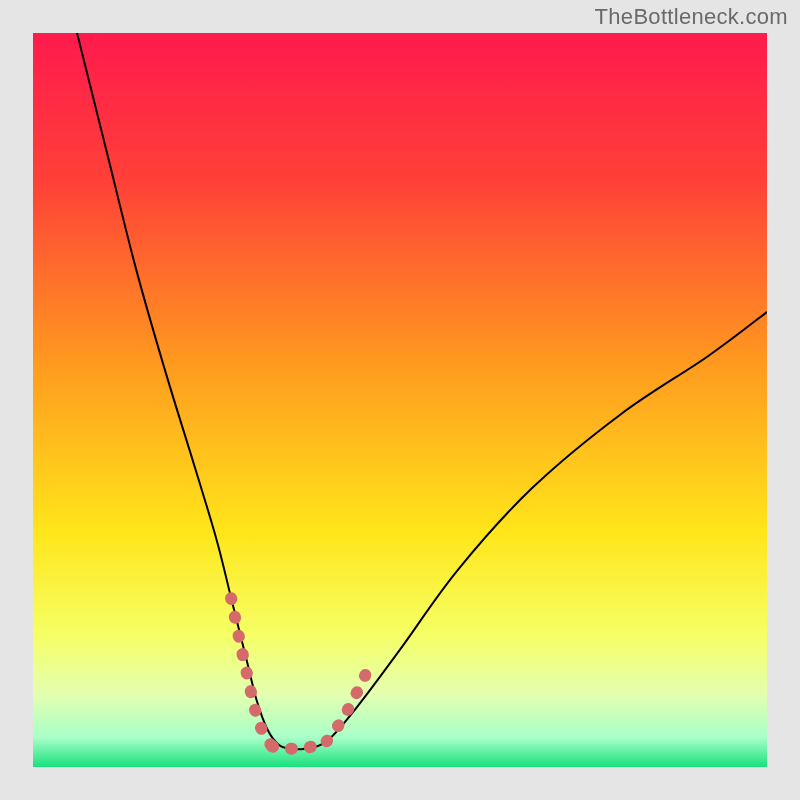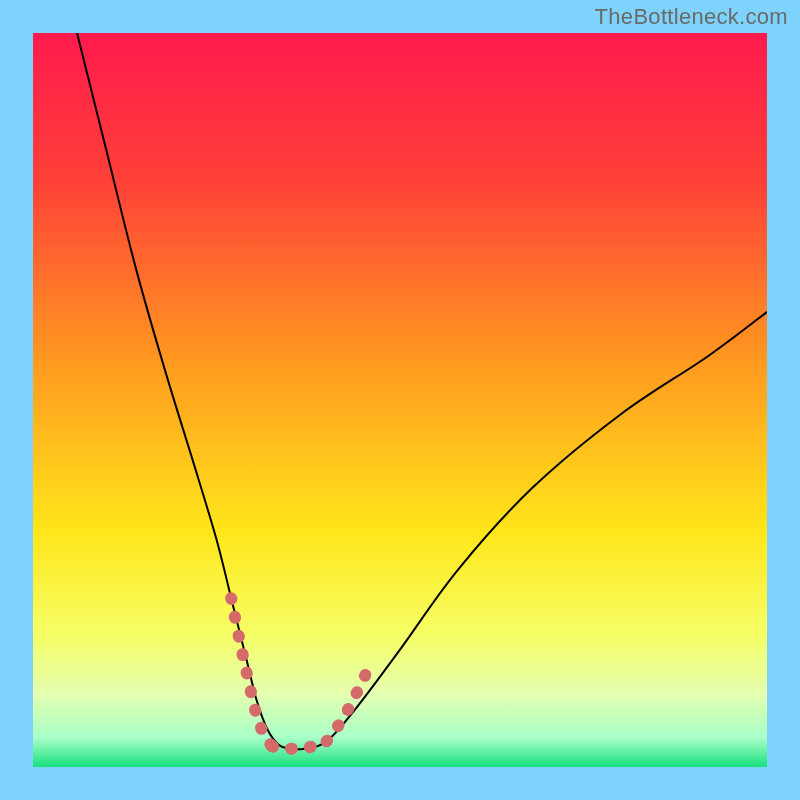--- a/index.html
+++ b/index.html
@@ -10,21 +10,21 @@
     background: #000;
     overflow: hidden;
     font-family: Arial, Helvetica, sans-serif;
   }
   .frame {
     position: absolute;
     left: 0;
     top: 0;
     width: 800px;
     height: 800px;
-    background: #7dd3fc;
+    background: #e5e5e5;
   }
   .plot-area {
     position: absolute;
     left: 33px;
     top: 33px;
     width: 734px;
     height: 734px;
     overflow: hidden;
   }
   .gradient {

